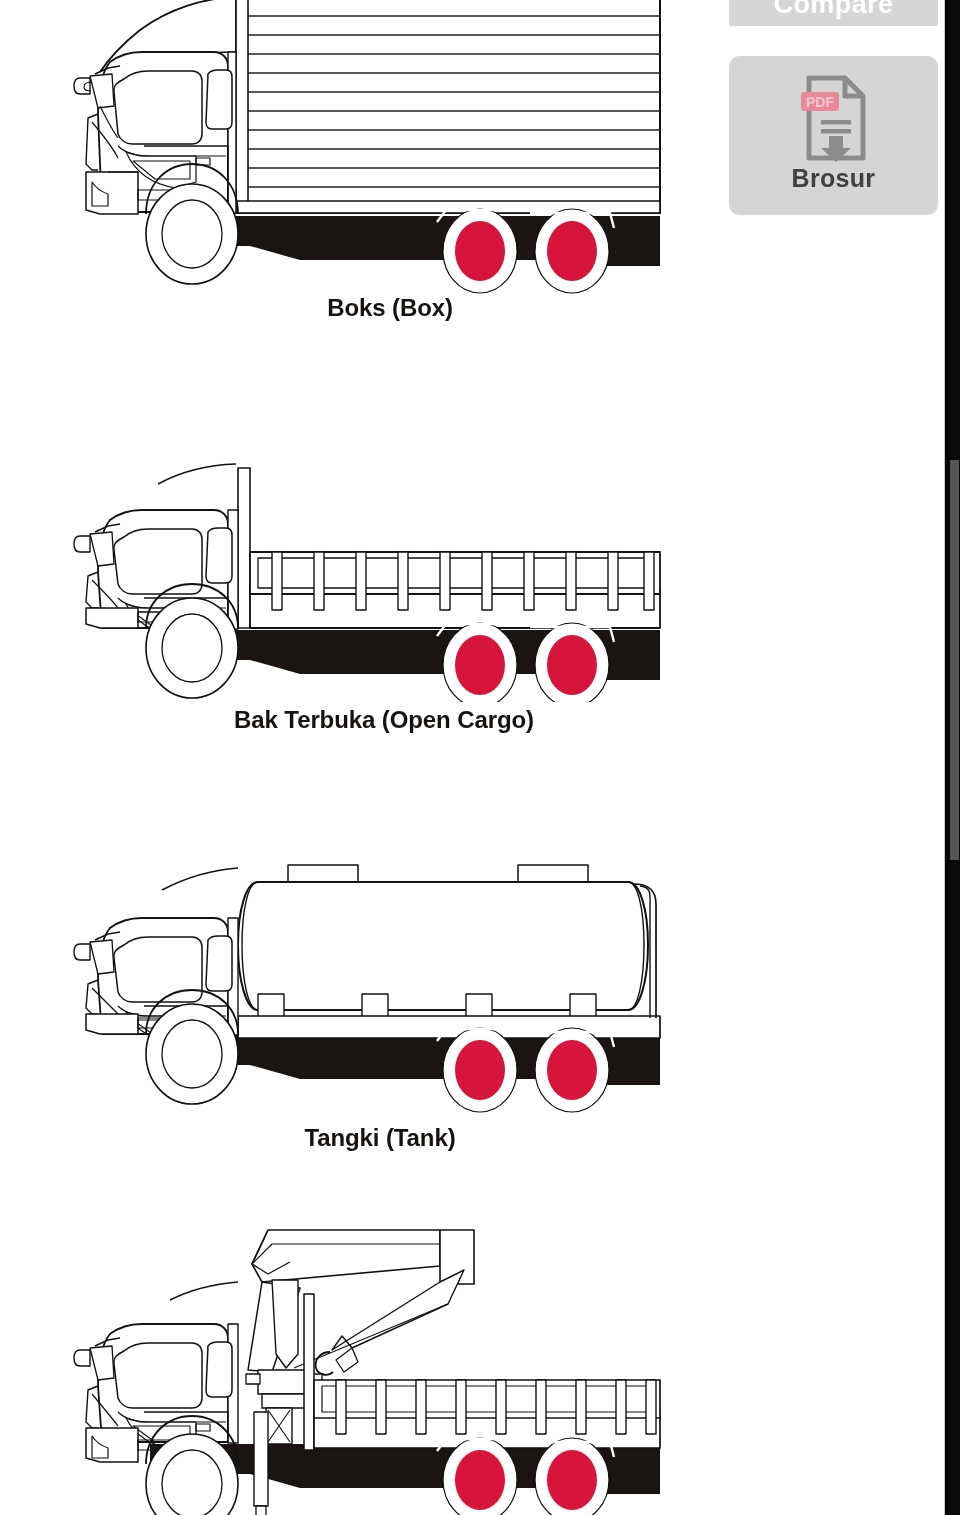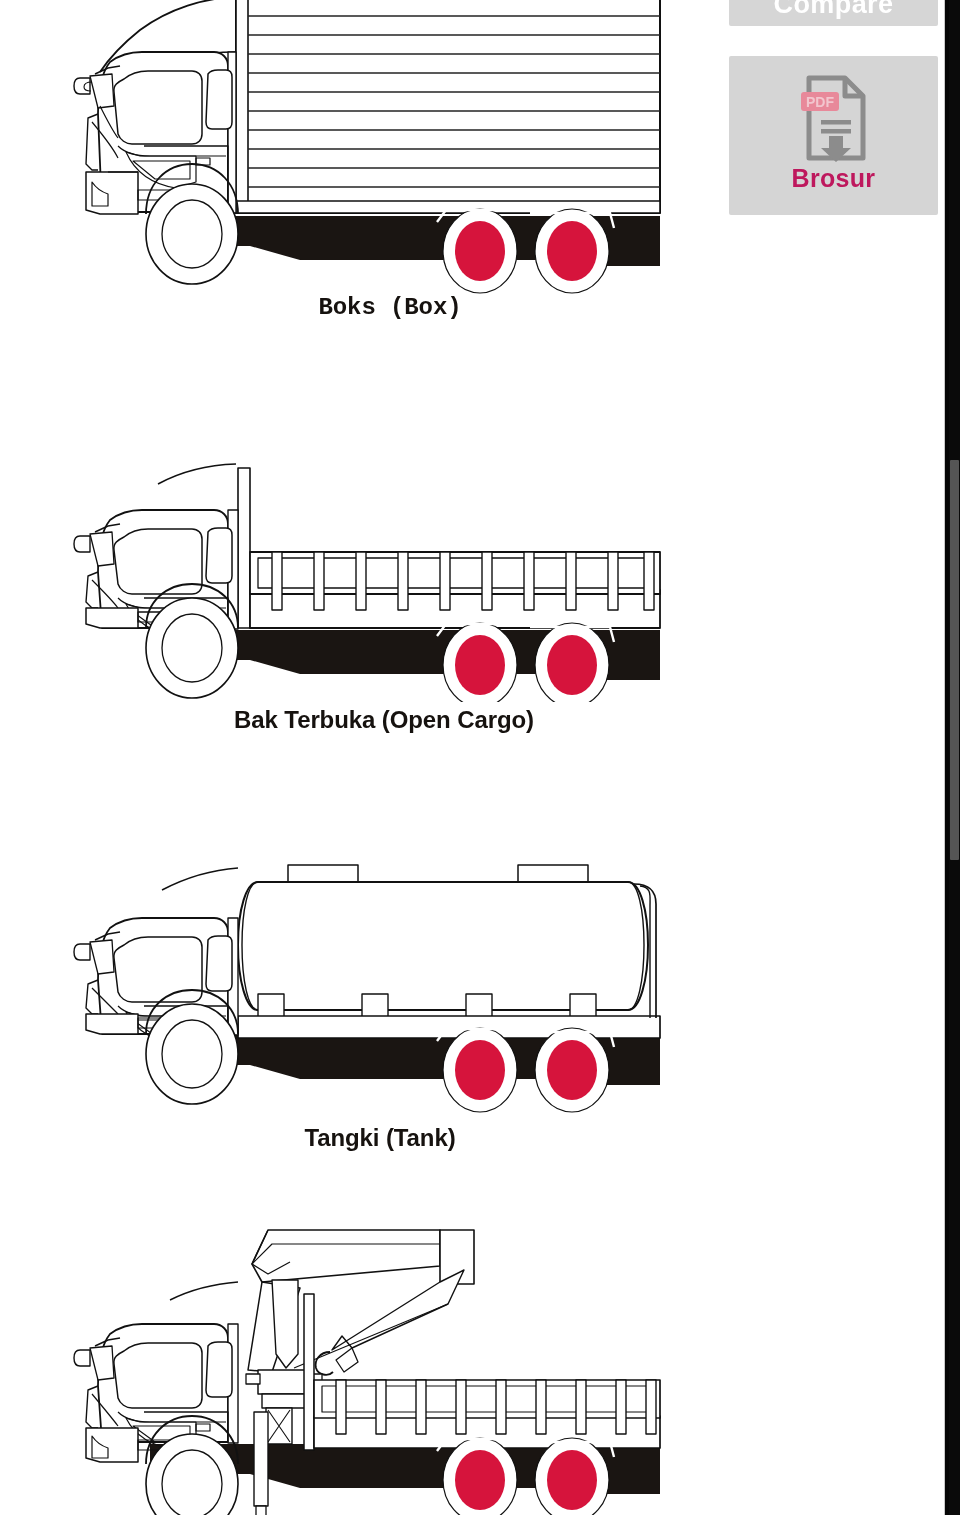--- a/index.html
+++ b/index.html
@@ -61,30 +61,30 @@
     letter-spacing: 0.4px;
     line-height: 1;
     white-space: nowrap;
   }
 
   #brosur-panel {
     position: absolute;
     left: 729px; top: 56px;
     width: 209px; height: 159px;
     background: #d5d5d5;
-    border-radius: 2px;
+    border-radius: 11px;
     display: flex;
     flex-direction: column;
     align-items: center;
     justify-content: flex-start;
     padding-top: 16px;
   }
   #pdf-icon { width: 78px; height: 92px; display:block; }
   #brosur-panel .lbl {
-    color: #be185d;
+    color: #404040;
     font-size: 25px;
     font-weight: bold;
     letter-spacing: 0.3px;
     line-height: 1;
     margin-top: 2px;
     white-space: nowrap;
   }
 
   
   .truck-item { position: absolute; left: 0; width: 720px; }
@@ -92,21 +92,21 @@
   .truck-caption {
     text-align: center;
     font-size: 24px;
     font-weight: bold;
     color: #16120f;
     letter-spacing: -0.1px;
     line-height: 1;
     font-family: "Liberation Sans", sans-serif;
   }
   #item-box      { top: -6px; }
-  #item-box .truck-caption      { margin-top: 2px; padding-left: 60px; font-family: Liberation Mono, monospace; }
+  #item-box .truck-caption      { margin-top: 2px; padding-left: 60px; }
   #item-open     { top: 452px; }
   #item-open .truck-caption     { margin-top: 6px; padding-left: 48px; }
   #item-tank     { top: 860px; }
   #item-tank .truck-caption     { margin-top: 4px; padding-left: 40px; }
   #item-crane    { top: 1222px; }
 </style>
 </head>
 <body>
 
 <div id="page">

